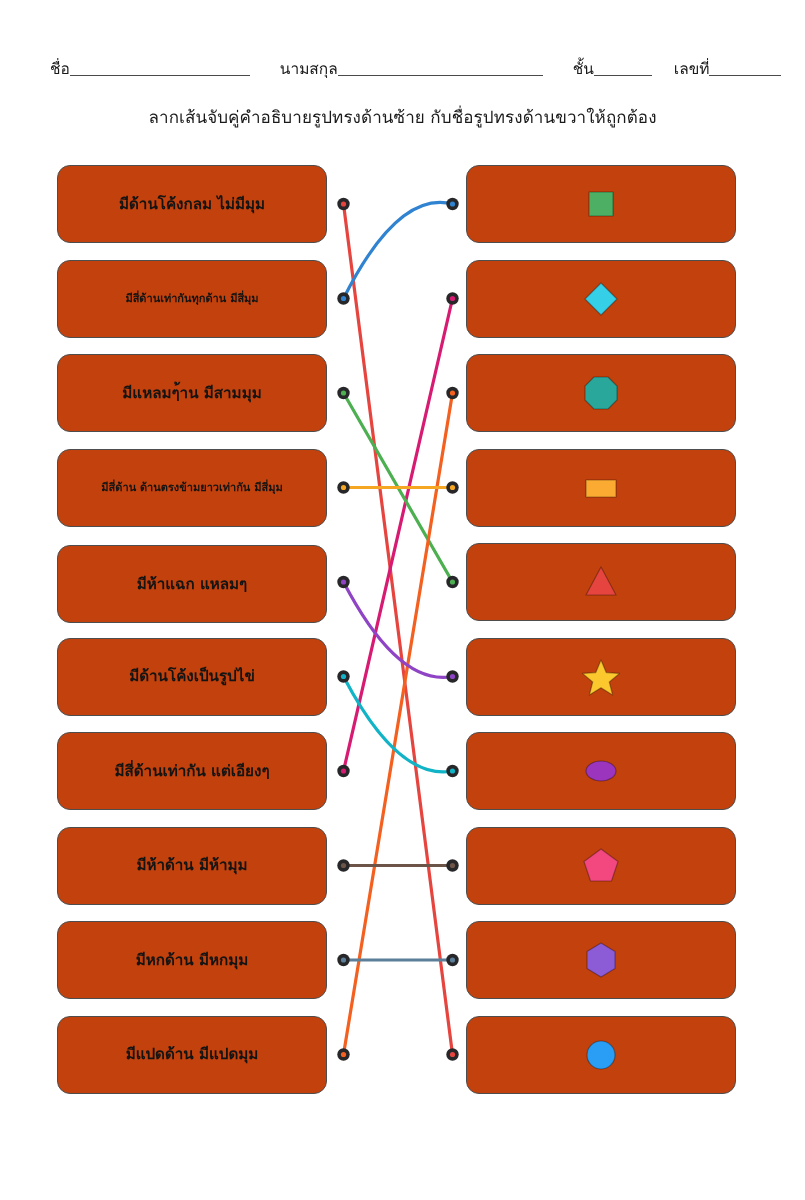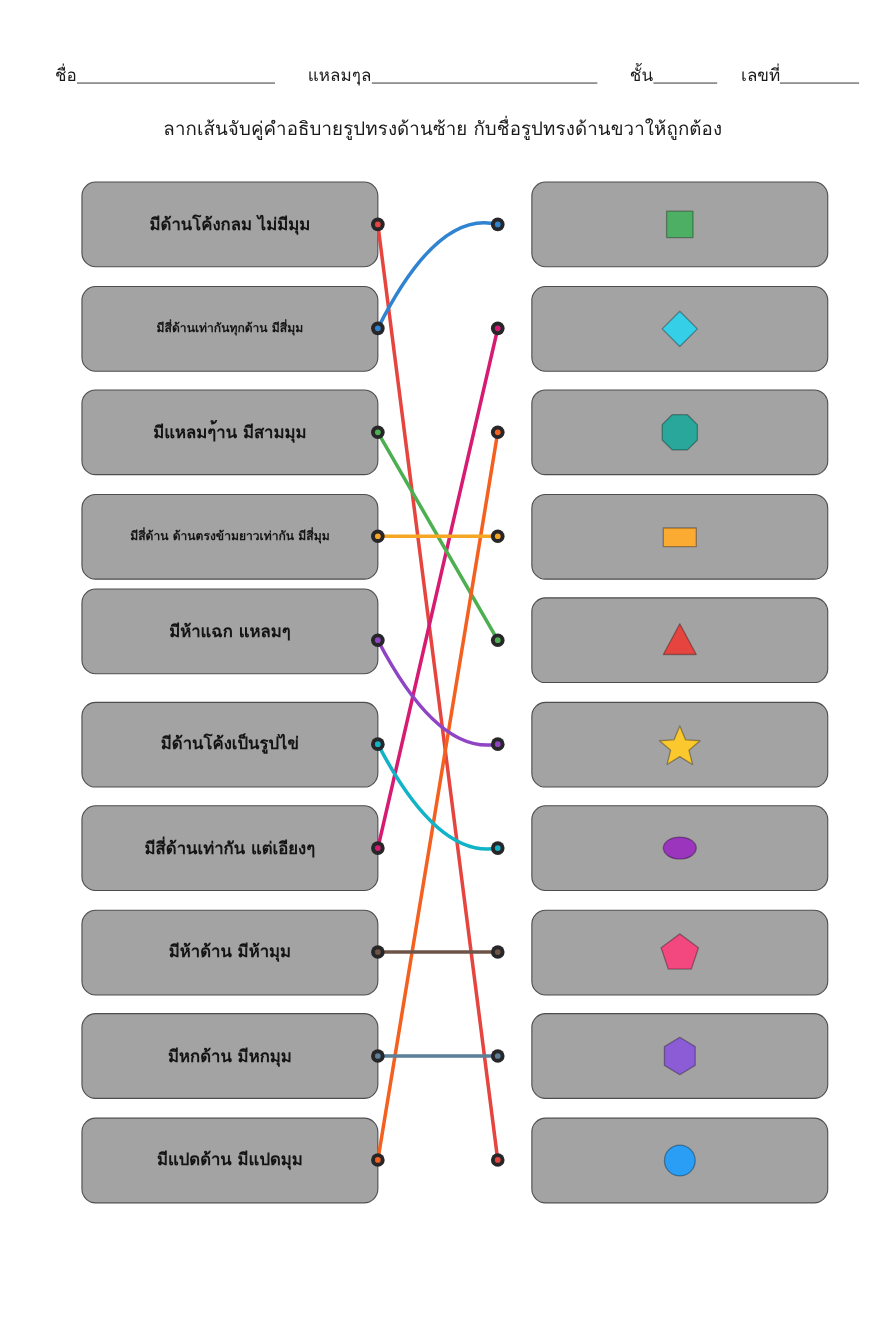--- a/index.html
+++ b/index.html
@@ -82,27 +82,26 @@
   .col-right { left: 466px; }
 
   .card {
     position: absolute;
     left: 0;
     width: 270px;
     height: 78px;
     box-sizing: border-box;
     border: 1.6px solid #4d4d4d;
     border-radius: 13px;
-    background: #a3a3a3;
+    background: #c2410c;
     display: flex;
     align-items: center;
     justify-content: center;
     text-align: center;
     padding: 0 9px;
-    margin-left: 17px;
   }
   .card .txt {
     font-size: 15.2px;
     font-weight: bold;
     color: #141414;
     line-height: 1.25;
     white-space: nowrap;
   }
   .card.tight .txt { font-size: 11px; }
 
@@ -138,21 +137,21 @@
 </style>
 </head>
 <body>
 
 <div class="page">
 
   <div class="name-row">
     <span class="name-lbl">ชื่อ</span>
     <span class="blank b1"></span>
     <span class="gap-md"></span>
-    <span class="name-lbl">แหลมๆุล</span>
+    <span class="name-lbl">นามสกุล</span>
     <span class="blank b2"></span>
     <span class="gap-md"></span>
     <span class="name-lbl">ชั้น</span>
     <span class="blank b3"></span>
     <span class="gap-sm"></span>
     <span class="name-lbl">เลขที่</span>
     <span class="blank b4"></span>
   </div>
 
   <div class="instruction">ลากเส้นจับคู่คำอธิบายรูปทรงด้านซ้าย กับชื่อรูปทรงด้านขวาให้ถูกต้อง</div>
@@ -164,21 +163,21 @@
         </div>
         <div class="card tight" style="top: 94.5px;">
           <span class="txt">มีสี่ด้านเท่ากันทุกด้าน มีสี่มุม</span>
         </div>
         <div class="card" style="top: 189px;">
           <span class="txt">มีแหลมๆ้าน มีสามมุม</span>
         </div>
         <div class="card tight" style="top: 283.5px;">
           <span class="txt">มีสี่ด้าน ด้านตรงข้ามยาวเท่ากัน มีสี่มุม</span>
         </div>
-        <div class="card" style="top: 370px; justify-content: center;">
+        <div class="card" style="top: 380px; justify-content: center;">
           <span class="txt">มีห้าแฉก แหลมๆ</span>
         </div>
         <div class="card" style="top: 472.5px;">
           <span class="txt">มีด้านโค้งเป็นรูปไข่</span>
         </div>
         <div class="card" style="top: 567px;">
           <span class="txt">มีสี่ด้านเท่ากัน แต่เอียงๆ</span>
         </div>
         <div class="card" style="top: 661.5px;">
           <span class="txt">มีห้าด้าน มีห้ามุม</span>

